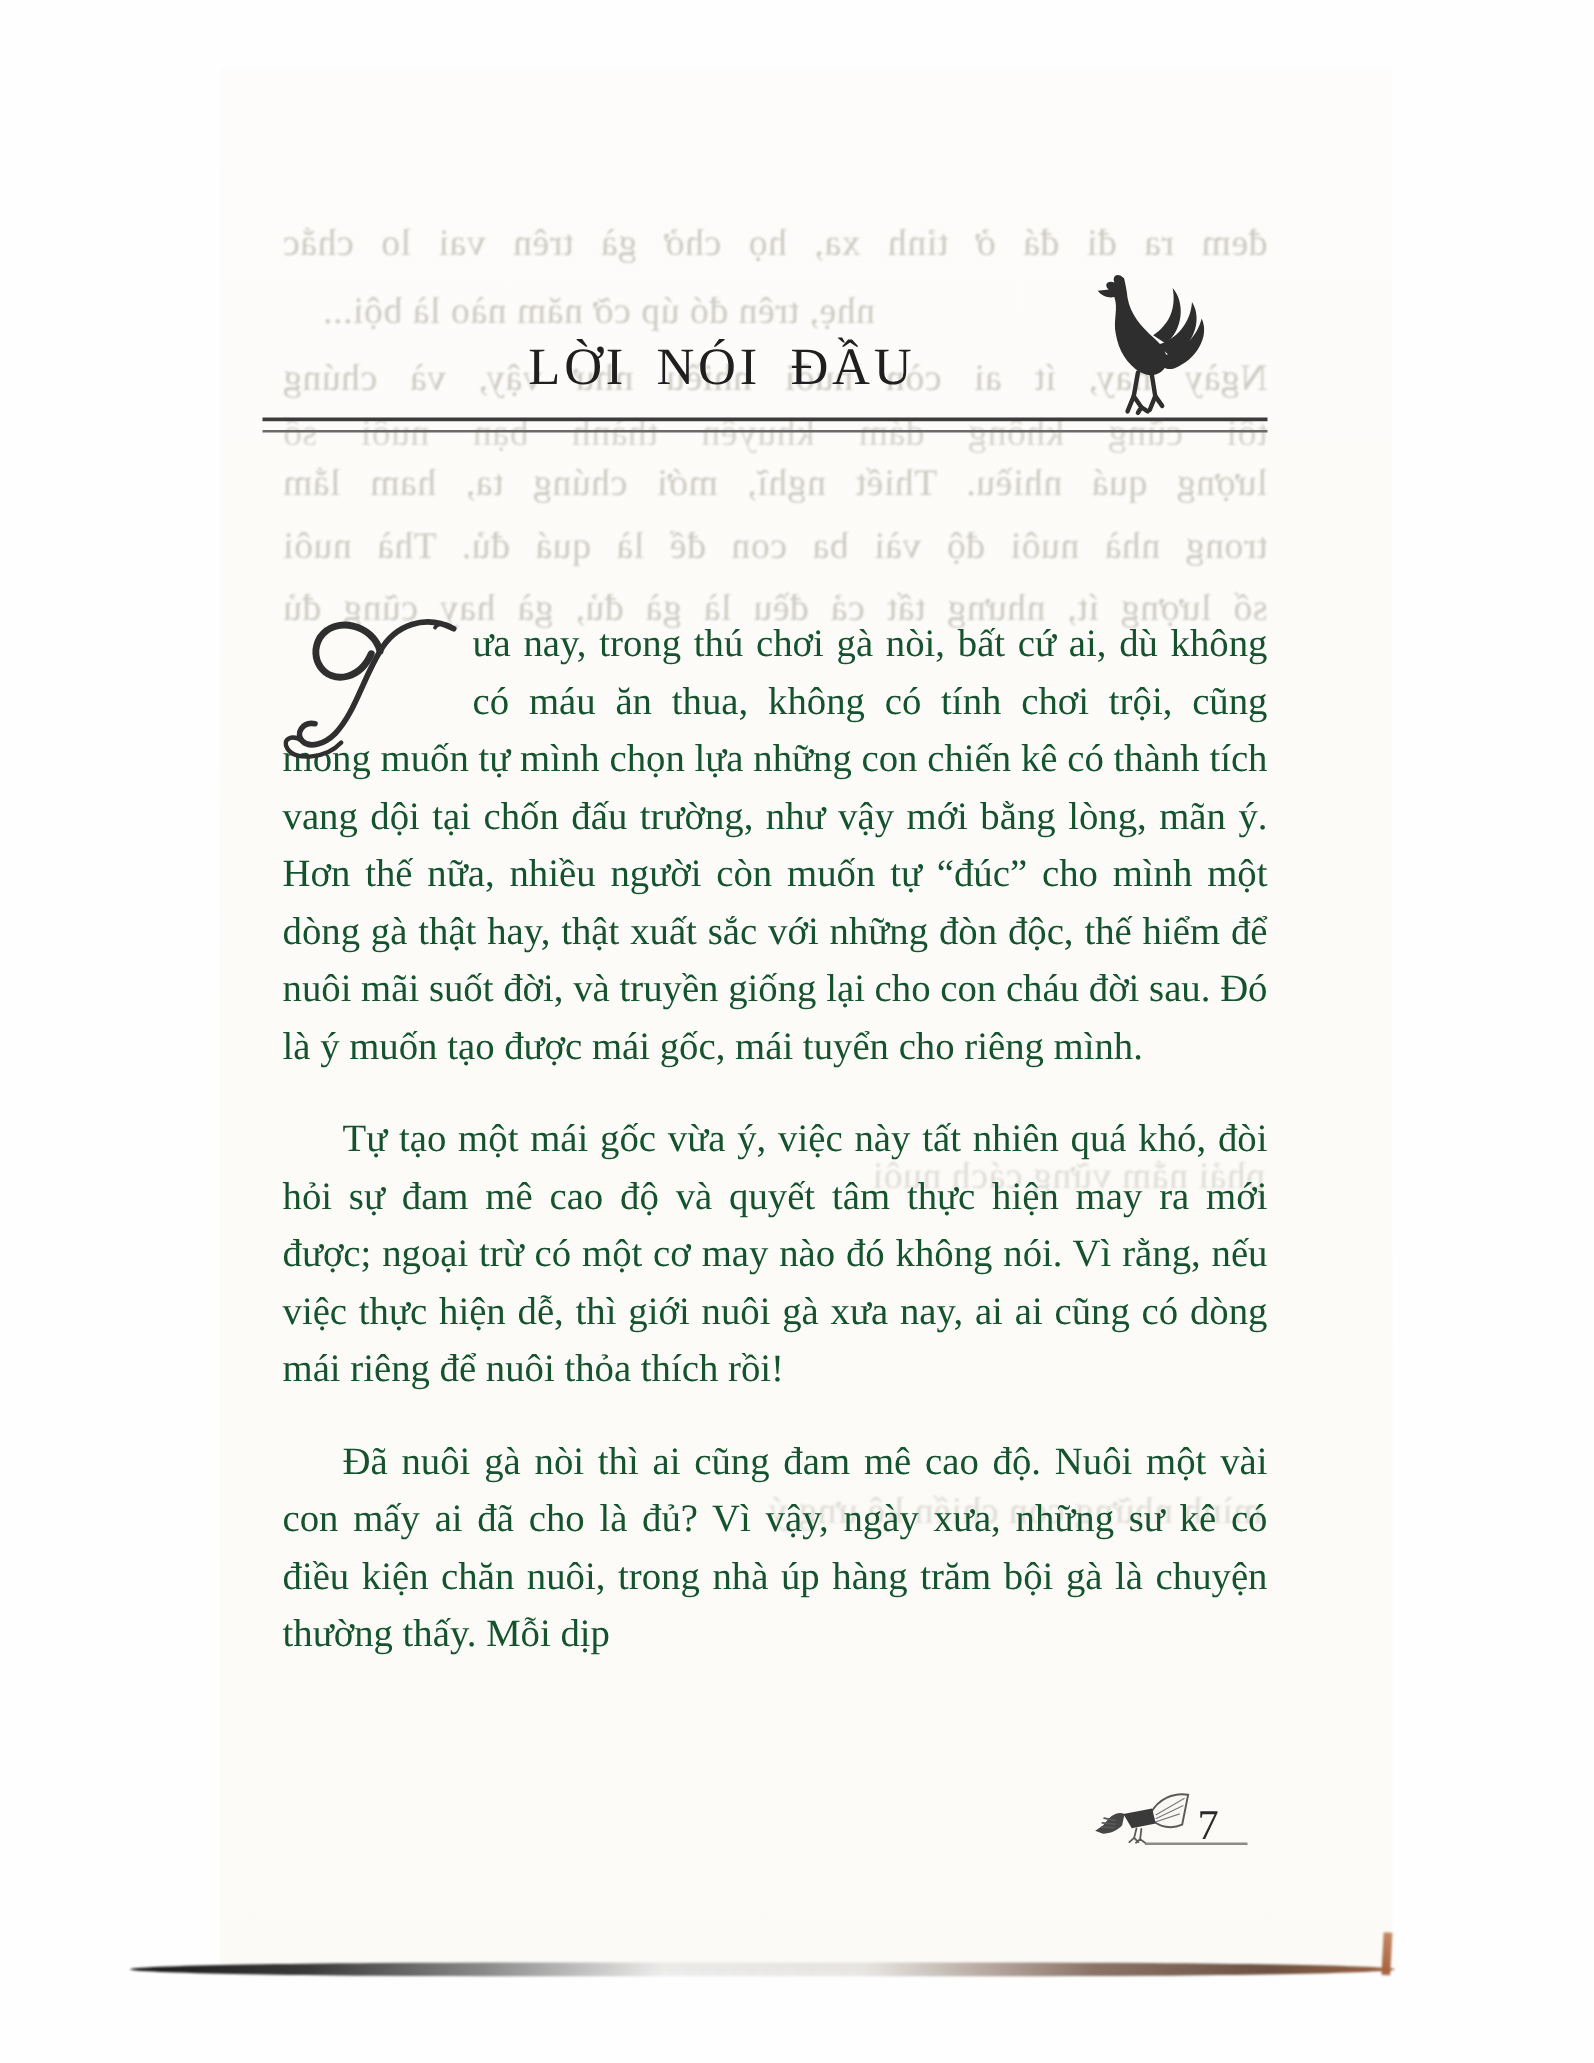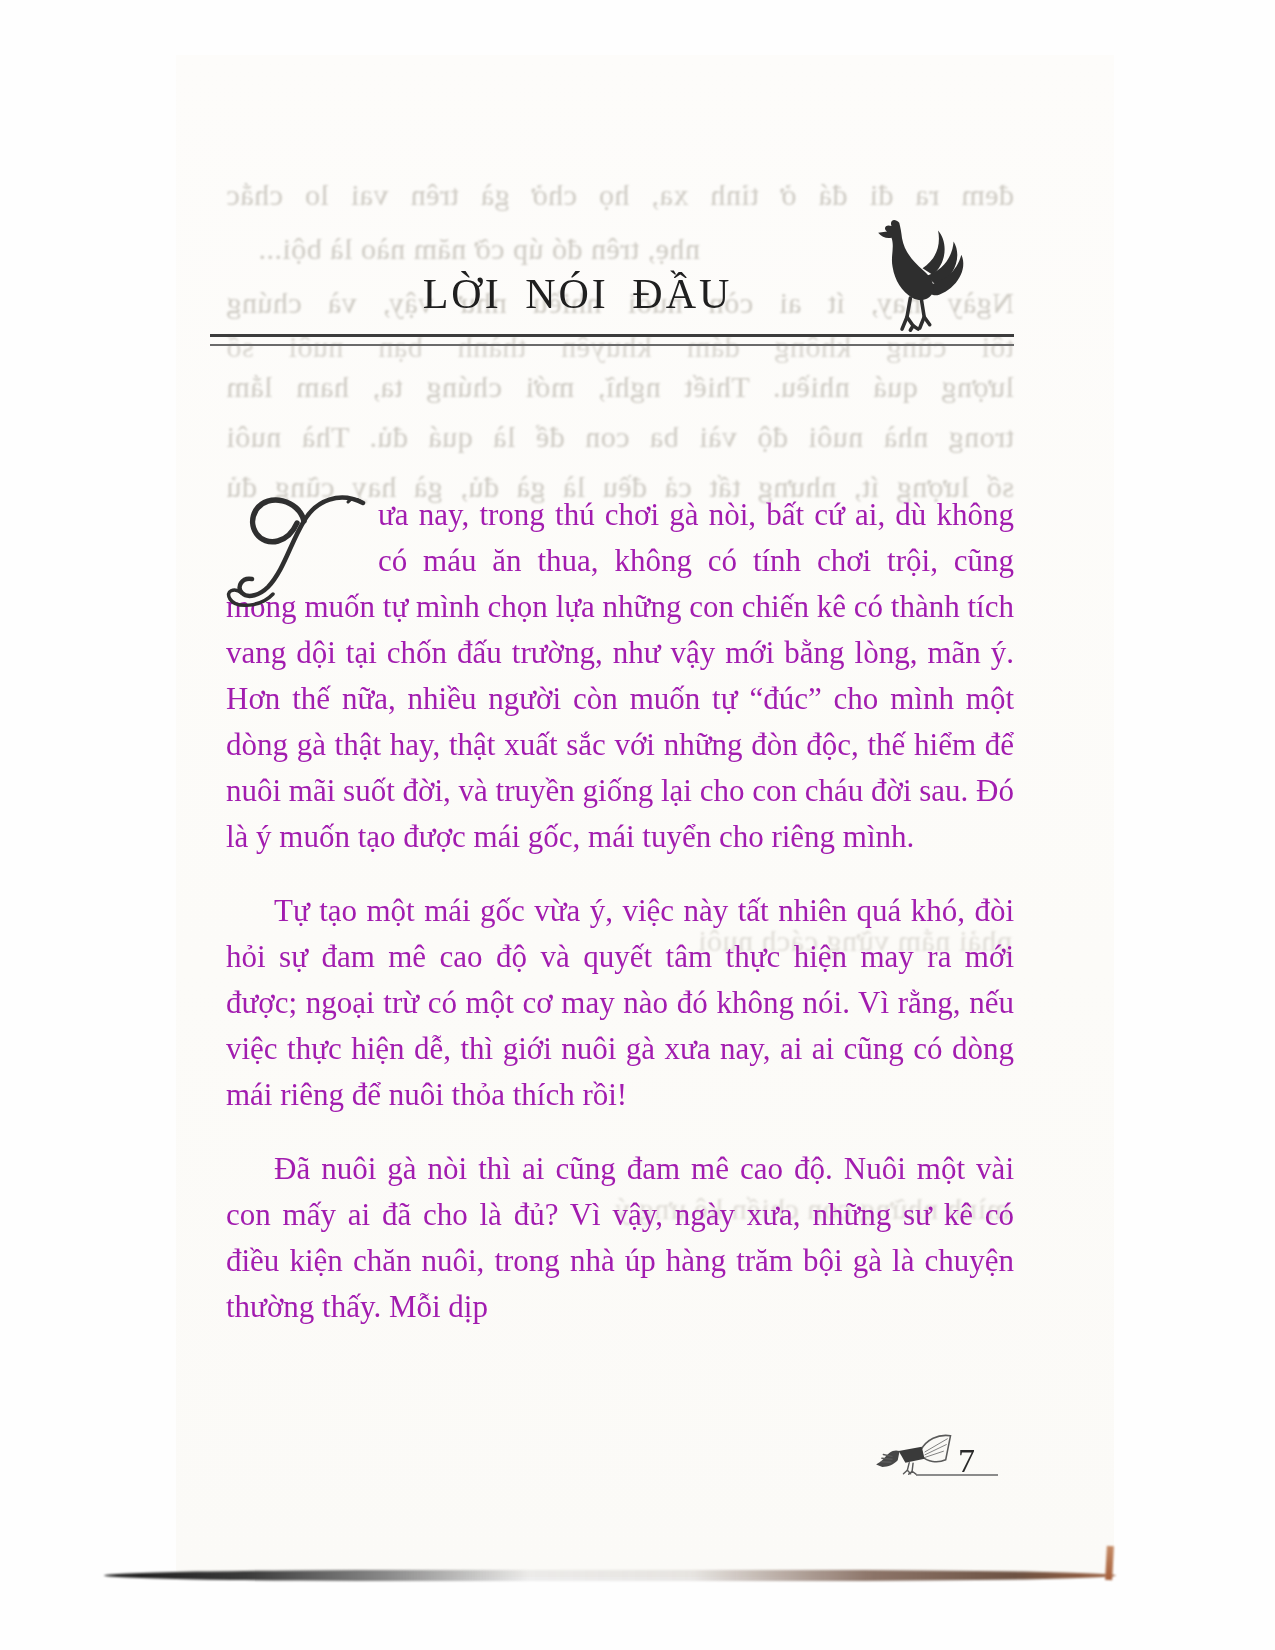--- a/index.html
+++ b/index.html
@@ -42,21 +42,21 @@
   }
   .header-rule{
     position:absolute;left:210px;top:334px;width:804px;height:7px;
     border-top:3px solid #3c3c3c;border-bottom:2px solid #6b6b6b;
     z-index:2;
   }
   .rooster{position:absolute;left:860px;top:216px;width:114px;height:122px;z-index:3;}
   
   .text-block{
     position:absolute;left:226px;top:492px;width:788px;
-    font-size:31px;line-height:46px;color:#a21caf;
+    font-size:31px;line-height:46px;color:#14532d;
     text-align:justify;z-index:3;
   }
   .text-block p{margin:0;}
   .text-block p.indented{text-indent:48px;margin-top:28px;}
   .dropcap-float{
     float:left;width:152px;height:90px;position:relative;
   }
   .dropcap-float svg{position:absolute;left:-6px;top:-2px;overflow:visible;}
   
   .footer-rooster{position:absolute;left:866px;top:1430px;width:98px;height:48px;z-index:3;}

